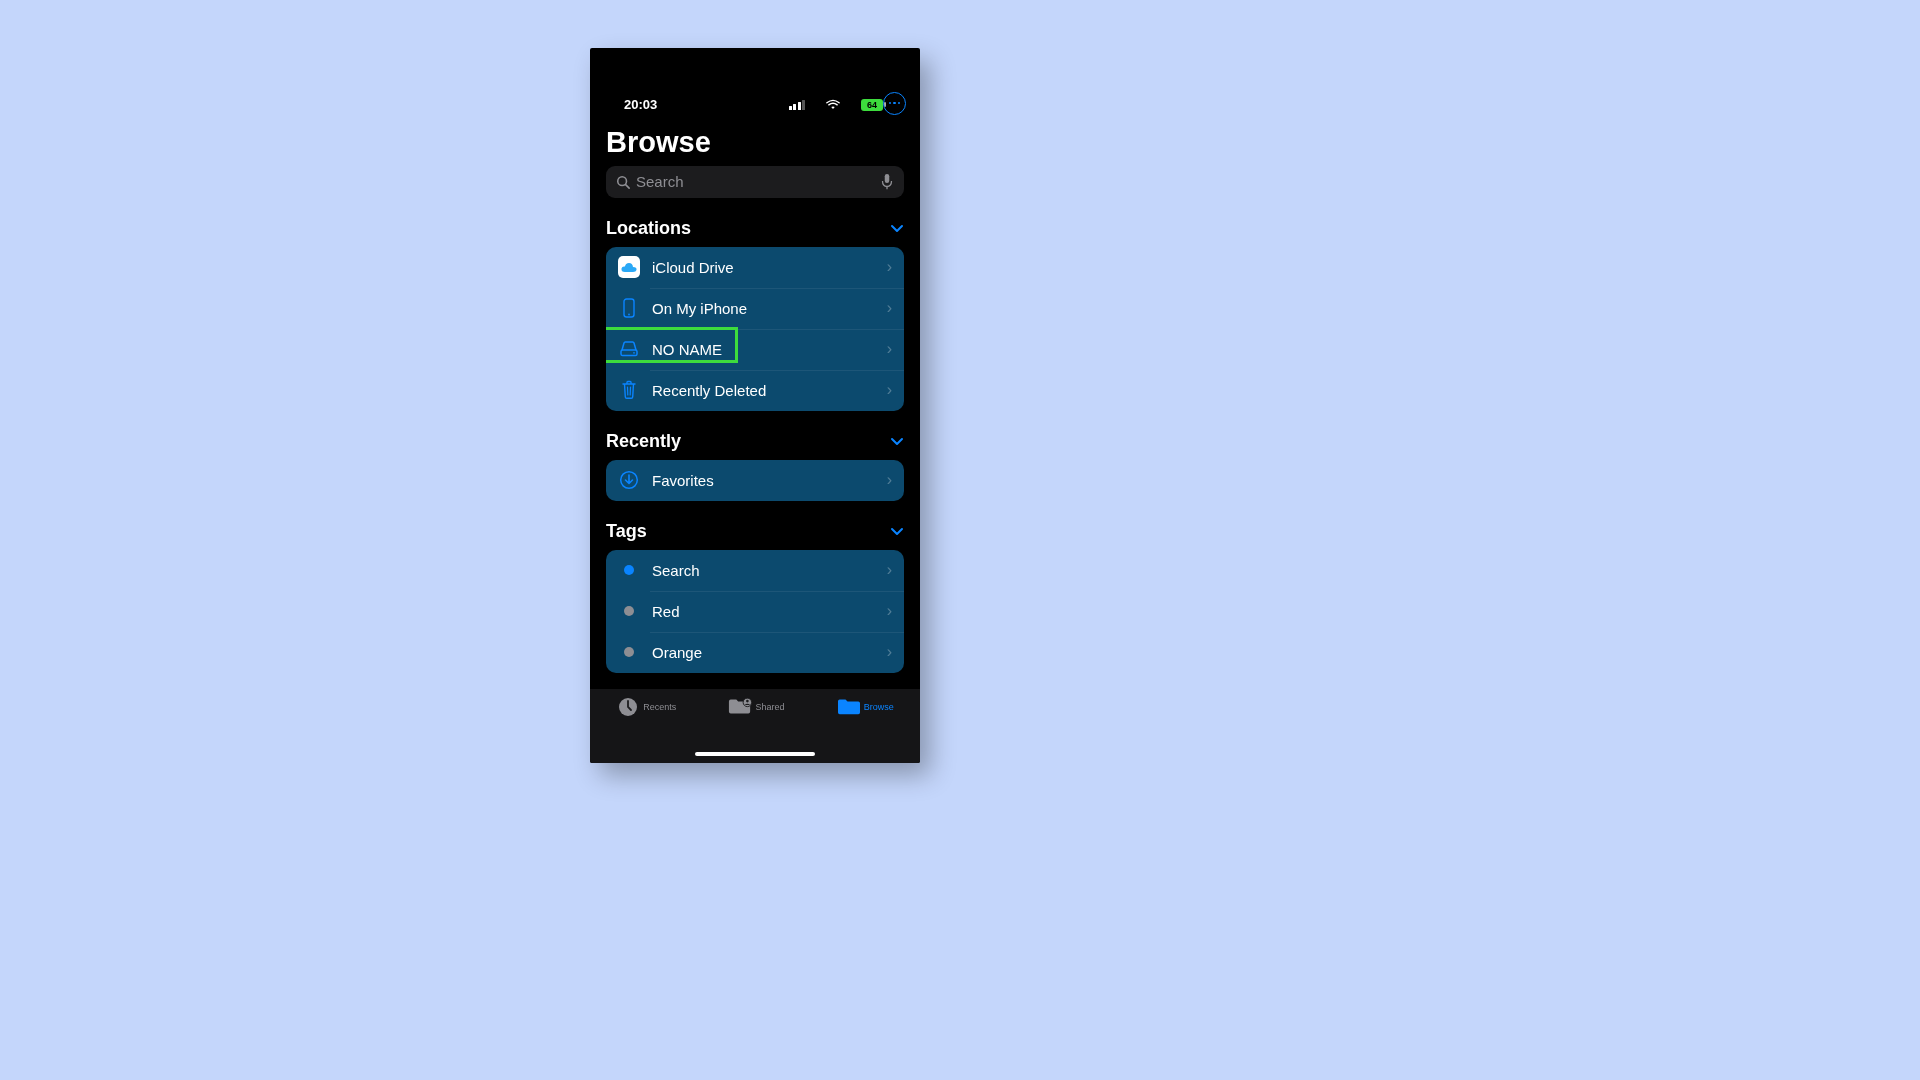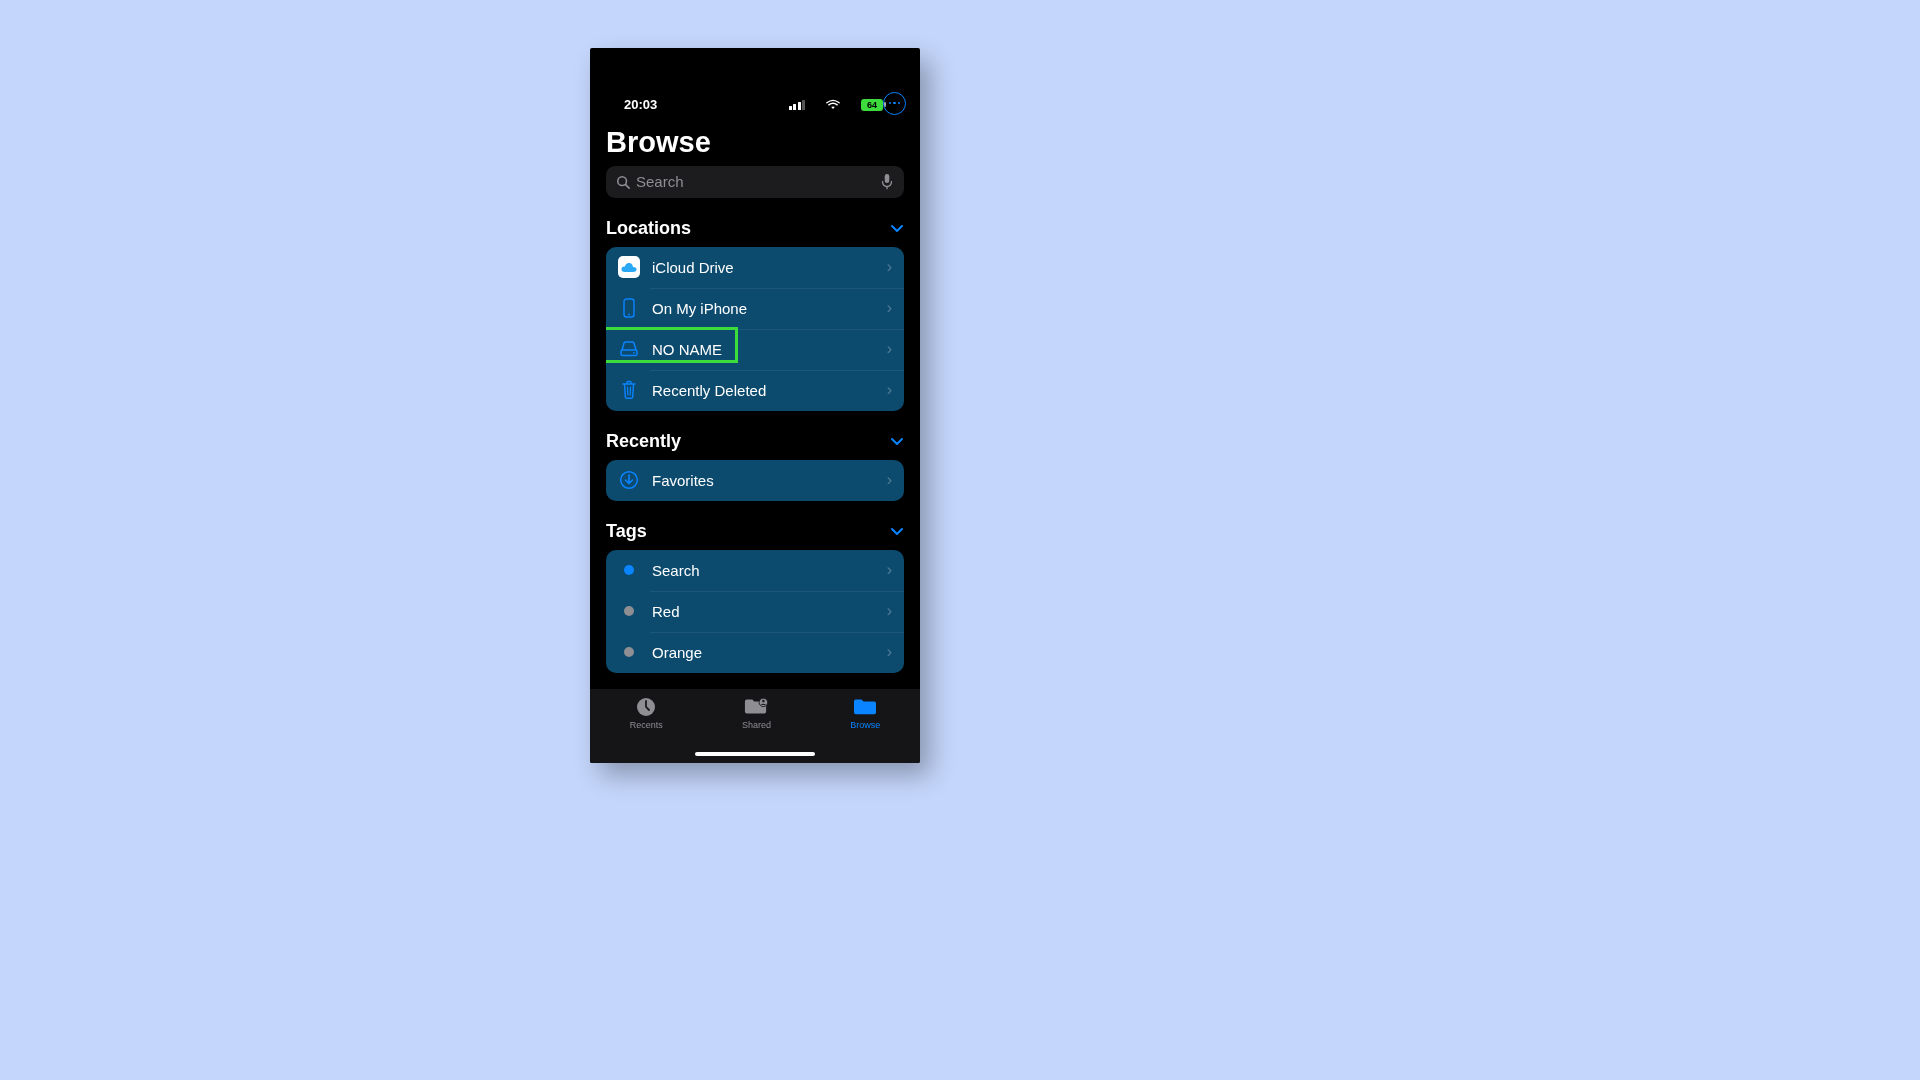--- a/index.html
+++ b/index.html
@@ -110,21 +110,21 @@
     border:3px solid #3ddc3d; pointer-events:none;
   }
   .tag-dot{width:10px;height:10px;border-radius:50%}
   
   .tabbar{
     position:absolute; left:0; right:0; bottom:0; height:74px;
     background:rgba(22,22,24,0.94);
     display:flex; align-items:flex-start; justify-content:space-around;
     padding-top:8px;
   }
-  .tab{display:flex;flex-direction:column;align-items:center;gap:3px;color:#8e8e93;font-size:9px;cursor:pointer}
+  .tab{display:flex;flex-direction:row;align-items:center;gap:3px;color:#8e8e93;font-size:9px;cursor:pointer}
   .tab.active{color:#0a84ff}
   .tab .tico{width:24px;height:20px;display:flex;align-items:center;justify-content:center}
   .home-ind{
     position:absolute;bottom:7px;left:50%;transform:translateX(-50%);
     width:120px;height:4px;background:#fff;border-radius:3px;
   }
 </style>
 </head>
 <body>
 

